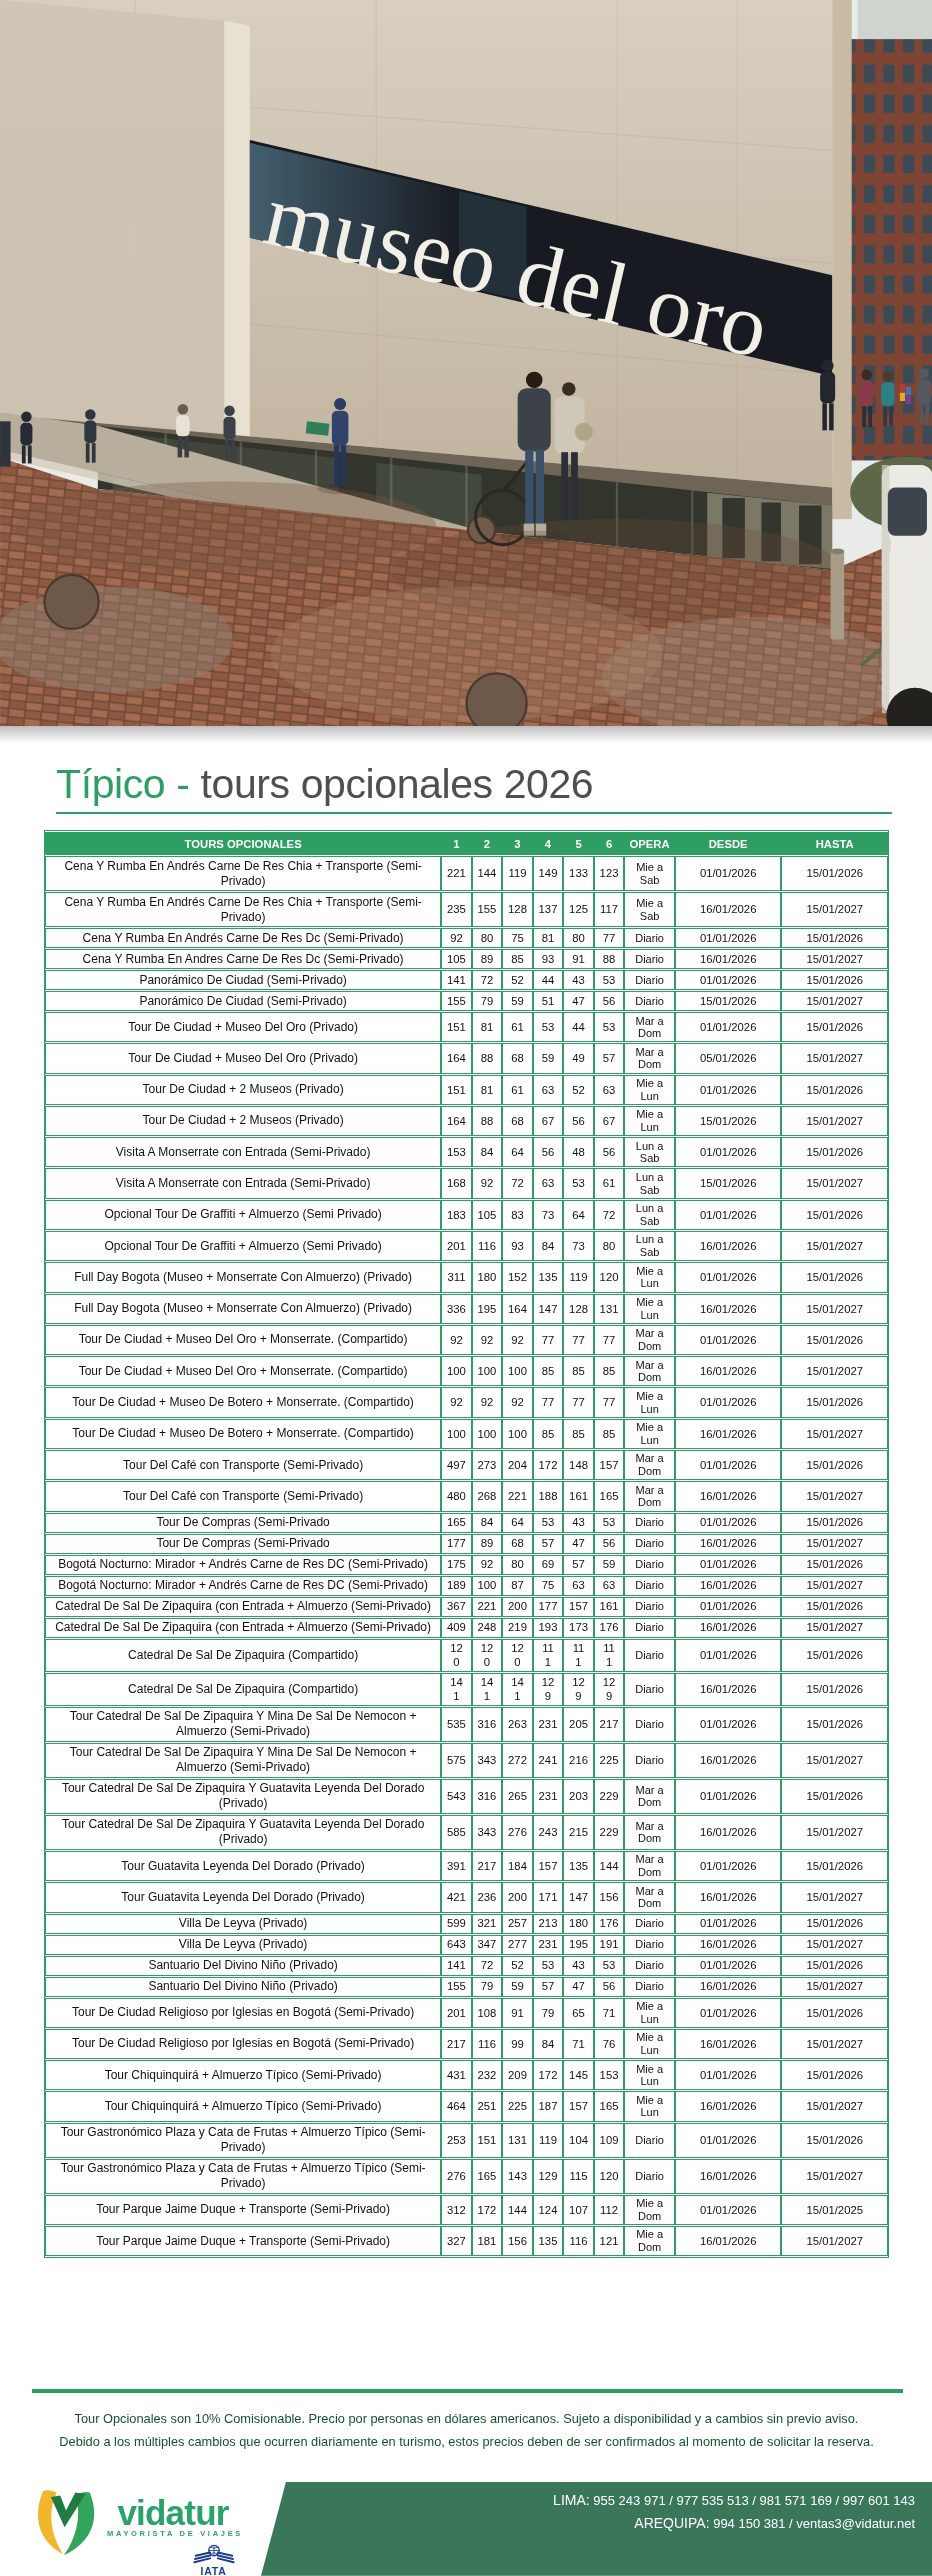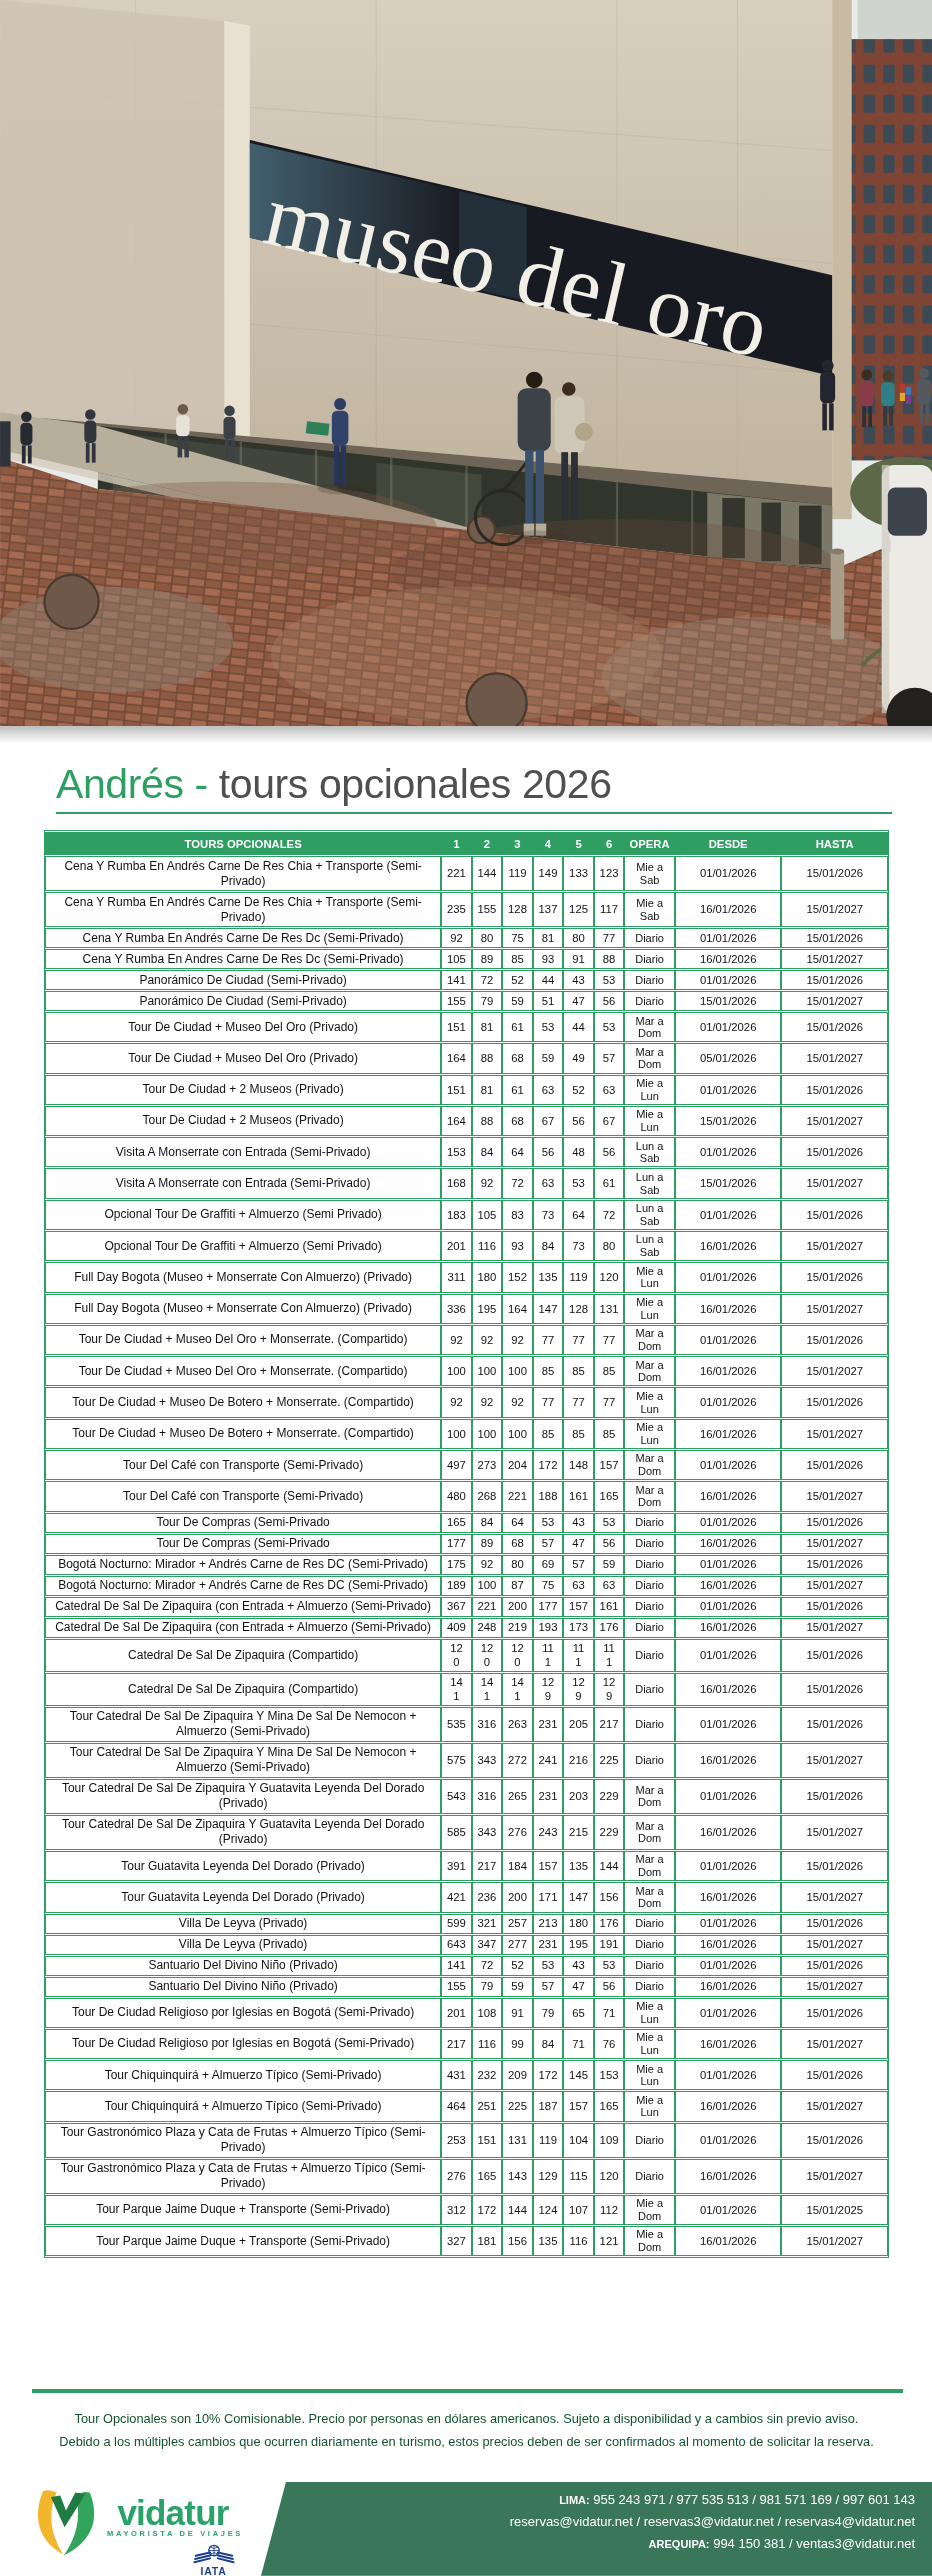--- a/index.html
+++ b/index.html
@@ -43,21 +43,21 @@
   .brand-mark{position:absolute;left:30px;top:1.5px;width:72px;height:90px}
   .brand-text{position:absolute;left:107px;top:18px;width:132px;text-align:center}
   .brand-name{font-size:35px;font-weight:bold;color:var(--brand-green);letter-spacing:-0.8px;line-height:33px}
   .brand-tagline{margin-top:0;font-size:7.5px;font-weight:bold;color:var(--brand-green);letter-spacing:2.7px;white-space:nowrap}
   .iata{position:absolute;left:191px;top:66px;width:45px;text-align:center}
   .iata-label{font-size:10.5px;font-weight:bold;color:var(--iata-blue);letter-spacing:0.8px;line-height:9.8px}
   .contact-panel{position:absolute;left:261px;top:3.8px;width:672px;height:94px;background:var(--panel-green);
     clip-path:polygon(25px 0,100% 0,100% 100%,0 100%);color:#fff;text-align:right;
     padding:6.8px 18px 0 45px}
   .cp-line{font-size:13px;line-height:22px;white-space:nowrap}
-  .cp-label{font-weight:bold;font-size:11px}
+  .cp-label{font-weight:normal;font-size:14px}
 </style>
 </head>
 <body>
 
 <div class="page">
 
   <svg class="hero" width="933" height="726" viewBox="0 0 1240 965">
     <defs>
       <linearGradient id="facadeG" x1="0" y1="0" x2="0" y2="1">
         <stop offset="0" stop-color="#d8cfbf"></stop>
@@ -235,21 +235,21 @@
       <rect x="1172" y="618" width="68" height="330" rx="16" fill="#eceae4"></rect>
       <rect x="1172" y="618" width="10" height="330" fill="#cfccc2" opacity=".7"></rect>
       <rect x="1180" y="648" width="52" height="64" rx="10" fill="#3e444b"></rect>
       <rect x="1174" y="716" width="10" height="18" rx="3" fill="#d8d5cd"></rect>
       <circle cx="1216" cy="952" r="38" fill="#23211e"></circle>
     </g>
   </svg>
   <div class="hero-shadow"></div>
 
   <div class="title-wrap">
-    <span class="t-green">Andrés</span><span class="t-green"> - </span><span class="t-gray">tours opcionales 2026</span>
+    <span class="t-green">Típico</span><span class="t-green"> - </span><span class="t-gray">tours opcionales 2026</span>
   </div>
   <div class="title-underline"></div>
 
   <table class="tours">
     <colgroup>
       <col style="width:47.0%">
         <col style="width:3.62%">
         <col style="width:3.62%">
         <col style="width:3.62%">
       <col style="width:3.62%">
@@ -879,19 +879,18 @@
             <path d="M2,28 L26,22"></path>
           <path d="M60,18 L38,13"></path>
             <path d="M61,23 L38,17.5"></path>
             <path d="M62,28 L38,22"></path>
         </g>
       </svg>
       <div class="iata-label">IATA</div>
     </div>
     <div class="contact-panel">
       <div class="cp-line"><span class="cp-label">LIMA:</span> <span>955 243 971 / 977 535 513 / 981 571 169 / 997 601 143</span></div>
-      <div class="cp-line">reservas@vidatur.net / reservas3@vidatur.net / reservas4@vidatur.net</div>
       <div class="cp-line"><span class="cp-label">AREQUIPA:</span> <span>994 150 381 / ventas3@vidatur.net</span></div>
     </div>
   </div>
 
 </div>
 
 
 </body></html>

